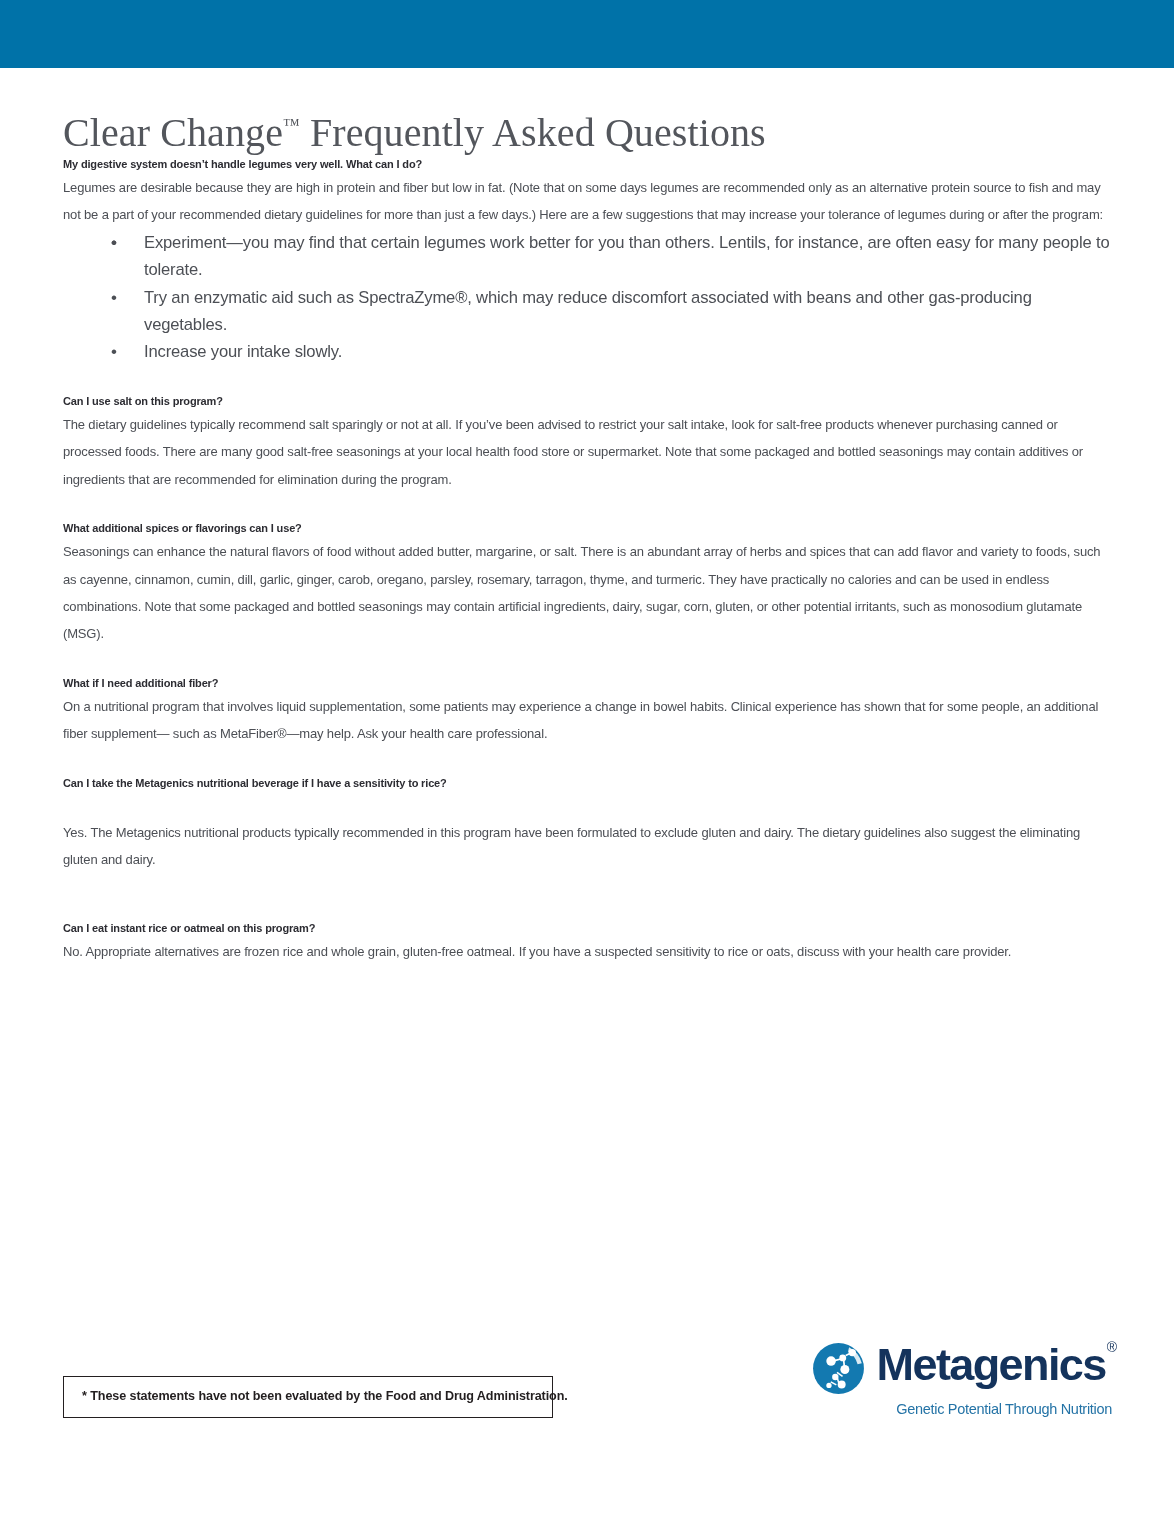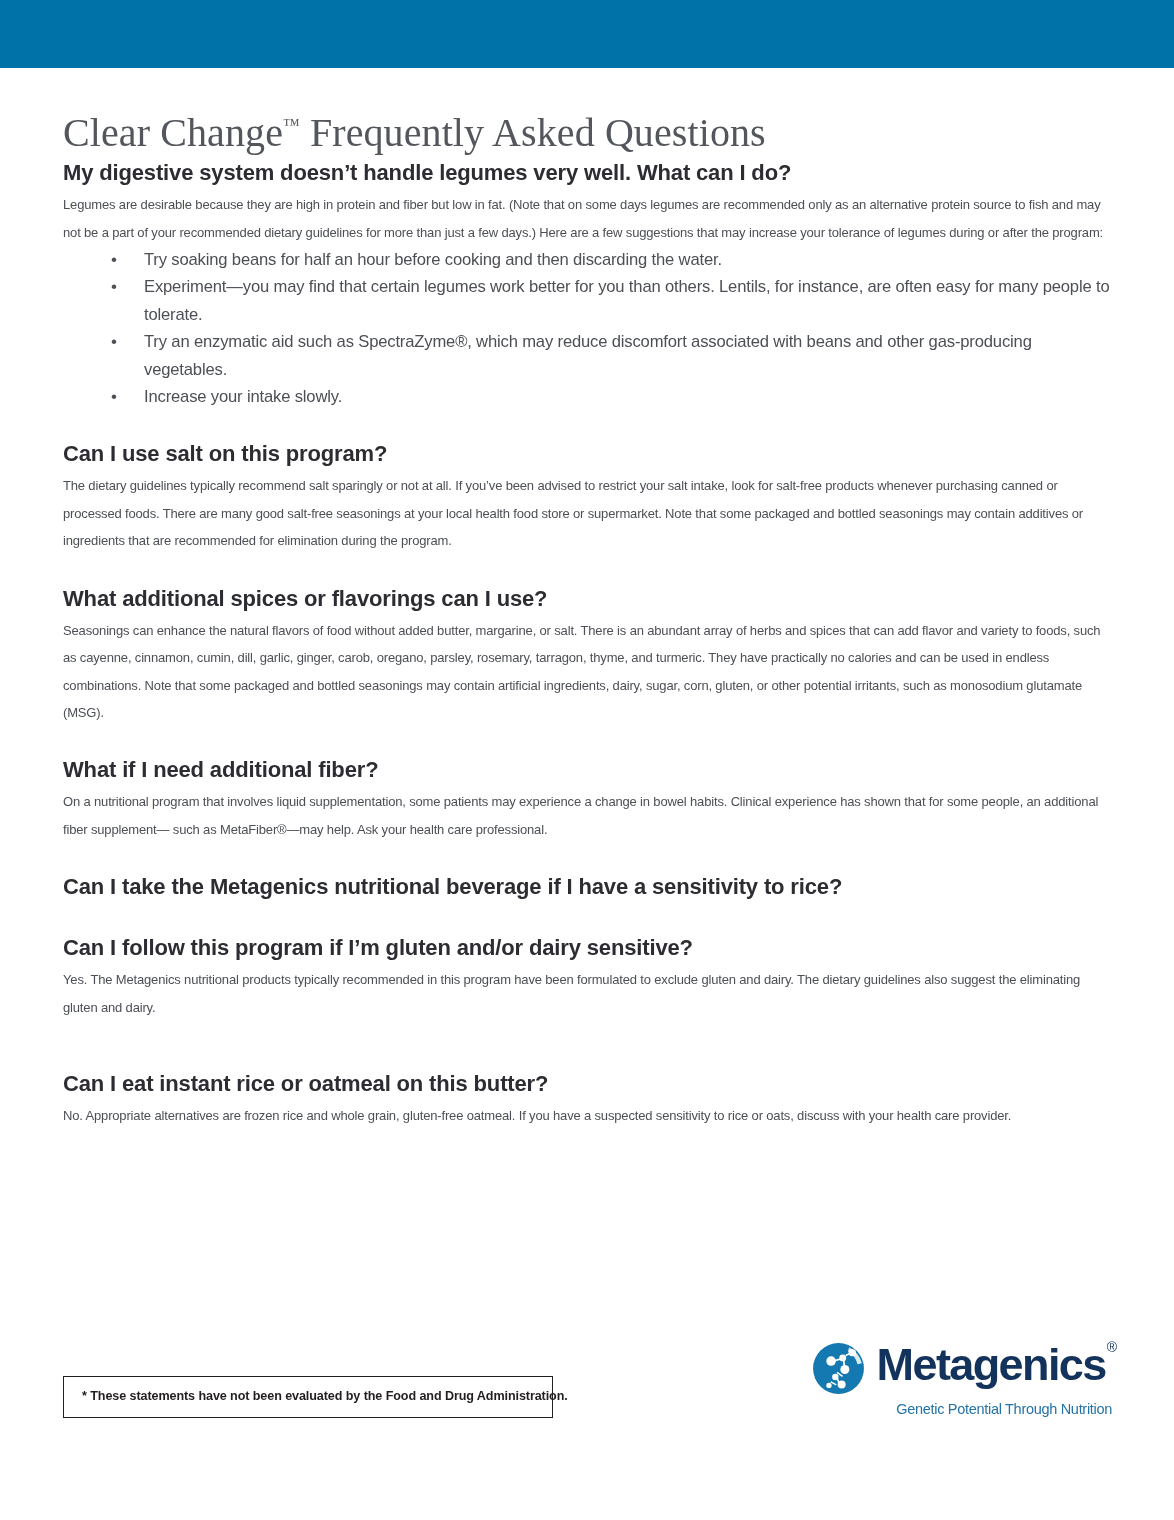--- a/index.html
+++ b/index.html
@@ -52,21 +52,21 @@
     line-height: 0;
     position: relative;
     top: -2px;
   }
   .faq-block {
     padding: 0 60px 0 63px;
     margin-bottom: 27px;
   }
   .faq-q {
     font-family: "Liberation Sans", sans-serif;
-    font-size: 22px;
+    font-size: 11px;
     font-weight: bold;
     color: #2c2c32;
     line-height: 1.55;
     margin: 0 0 1px 0;
     letter-spacing: -0.15px;
   }
   .faq-a {
     font-family: "Liberation Sans", sans-serif;
     font-size: 13px;
     font-weight: normal;
@@ -187,21 +187,21 @@
 
     <h1 class="page-title">
       <span>Clear Change</span><span class="tm">™</span><span> Frequently Asked Questions</span>
     </h1>
 
     <div id="faq-container">
         <div class="faq-block">
           <div class="faq-q">My digestive system doesn’t handle legumes very well. What can I do?</div>
           <div class="faq-a">Legumes are desirable because they are high in protein and fiber but low in fat. (Note that on some days legumes are recommended only as an alternative protein source to fish and may not be a part of your recommended dietary guidelines for more than just a few days.) Here are a few suggestions that may increase your tolerance of legumes during or after the program:</div>
           <ul class="faq-bullets">
-            <li><span class="bullet-dot">•</span><span>Try soaking beans for half an hour before cooking and then discarding the water.</span></li>
+            <li><span class="bullet-dot">•</span></li>
             <li><span class="bullet-dot">•</span><span>Experiment—you may find that certain legumes work better for you than others. Lentils, for instance, are often easy for many people to tolerate.</span></li>
             <li><span class="bullet-dot">•</span><span>Try an enzymatic aid such as SpectraZyme®, which may reduce discomfort associated with beans and other gas-producing vegetables.</span></li>
             <li><span class="bullet-dot">•</span><span>Increase your intake slowly.</span></li>
           </ul>
         </div>
         <div class="faq-block">
           <div class="faq-q">Can I use salt on this program?</div>
           <div class="faq-a">The dietary guidelines typically recommend salt sparingly or not at all. If you’ve been advised to restrict your salt intake, look for salt-free products whenever purchasing canned or processed foods. There are many good salt-free seasonings at your local health food store or supermarket. Note that some packaged and bottled seasonings may contain additives or ingredients that are recommended for elimination during the program.</div>
         </div>
         <div class="faq-block">
@@ -209,26 +209,25 @@
           <div class="faq-a">Seasonings can enhance the natural flavors of food without added butter, margarine, or salt. There is an abundant array of herbs and spices that can add flavor and variety to foods, such as cayenne, cinnamon, cumin, dill, garlic, ginger, carob, oregano, parsley, rosemary, tarragon, thyme, and turmeric. They have practically no calories and can be used in endless combinations. Note that some packaged and bottled seasonings may contain artificial ingredients, dairy, sugar, corn, gluten, or other potential irritants, such as monosodium glutamate (MSG).</div>
         </div>
         <div class="faq-block">
           <div class="faq-q">What if I need additional fiber?</div>
           <div class="faq-a">On a nutritional program that involves liquid supplementation, some patients may experience a change in bowel habits. Clinical experience has shown that for some people, an additional fiber supplement— such as MetaFiber®—may help. Ask your health care professional.</div>
         </div>
         <div class="faq-block">
           <div class="faq-q">Can I take the Metagenics nutritional beverage if I have a sensitivity to rice?</div>
         </div>
         <div class="faq-block">
-          <div class="faq-q">Can I follow this program if I’m gluten and/or dairy sensitive?</div>
           <div class="faq-a">Yes. The Metagenics nutritional products typically recommended in this program have been formulated to exclude gluten and dairy. The dietary guidelines also suggest the eliminating gluten and dairy.</div>
         </div>
         <div class="spacer-big"></div>
         <div class="faq-block">
-          <div class="faq-q">Can I eat instant rice or oatmeal on this butter?</div>
+          <div class="faq-q">Can I eat instant rice or oatmeal on this program?</div>
           <div class="faq-a">No. Appropriate alternatives are frozen rice and whole grain, gluten-free oatmeal. If you have a suspected sensitivity to rice or oats, discuss with your health care provider.</div>
         </div>
       </div>
 
   </div>
 
   <div class="footer">
 
     <div class="disclaimer-box">
       <div class="disclaimer-line">* These statements have not been evaluated by the Food and Drug Administration.</div>

